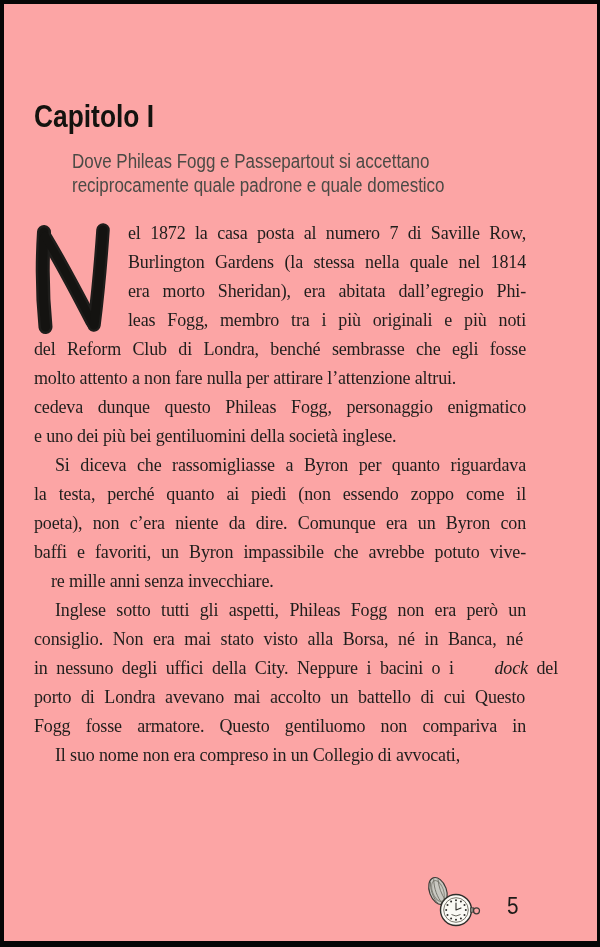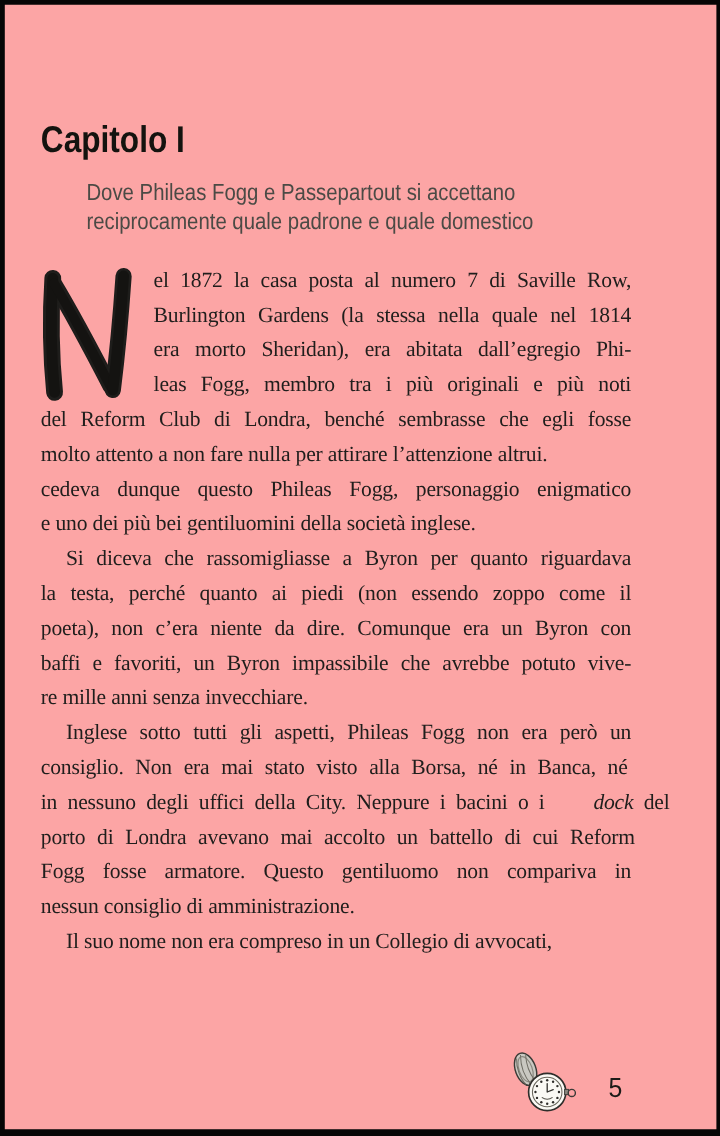--- a/index.html
+++ b/index.html
@@ -108,29 +108,28 @@
         </div>
         <div class="para">
           <div class="line"><span class="lt" style="word-spacing: 10.3568px; text-align: right;">cedeva dunque questo Phileas Fogg, personaggio enigmatico</span></div>
           <div class="line last"><span class="lt" style="word-spacing: 0px;">e uno dei più bei gentiluomini della società inglese.</span></div>
         </div>
         <div class="para">
           <div class="line ind"><span class="lt" style="word-spacing: 6.22852px;">Si diceva che rassomigliasse a Byron per quanto riguardava</span></div>
           <div class="line"><span class="lt" style="word-spacing: 7.64844px;">la testa, perché quanto ai piedi (non essendo zoppo come il</span></div>
           <div class="line"><span class="lt" style="word-spacing: 6px;">poeta), non c’era niente da dire. Comunque era un Byron con</span></div>
           <div class="line"><span class="lt" style="word-spacing: 5.76736px;">baffi e favoriti, un Byron impassibile che avrebbe potuto vive-</span></div>
-          <div class="line last"><span class="lt" style="word-spacing: 0px;">re mille anni senza invecchiare.</span></div>
+          <div class="line last"><span class="lt" style="word-spacing: 0px; margin-left: 17px;">re mille anni senza invecchiare.</span></div>
         </div>
         <div class="para">
           <div class="line ind"><span class="lt" style="word-spacing: 6.07031px;">Inglese sotto tutti gli aspetti, Phileas Fogg non era però un</span></div>
           <div class="line"><span class="lt" style="word-spacing: 5.40057px;">consiglio. Non era mai stato visto alla Borsa, né in Banca, né</span></div>
           <div class="line"><span class="lt" style="word-spacing: 4.23698px;">in nessuno degli uffici della City. Neppure i bacini o i <i>dock</i> del</span></div>
-          <div class="line"><span class="lt" style="word-spacing: 5.34219px;">porto di Londra avevano mai accolto un battello di cui Reform</span></div>
+          <div class="line"><span class="lt" style="word-spacing: 5.34219px;">porto di Londra avevano mai accolto un battello di cui Questo</span></div>
           <div class="line"><span class="lt" style="word-spacing: 10.904px;">Fogg fosse armatore. Questo gentiluomo non compariva in</span></div>
-          <div class="line last"><span class="lt" style="word-spacing: 0px;">nessun consiglio di amministrazione.</span></div>
         </div>
         <div class="para">
           <div class="line ind last"><span class="lt" style="word-spacing: 0px;">Il suo nome non era compreso in un Collegio di avvocati,</span></div>
         </div>
       </div>
 
   </div>
 
   <svg class="watch" viewBox="0 0 56 58">
 

